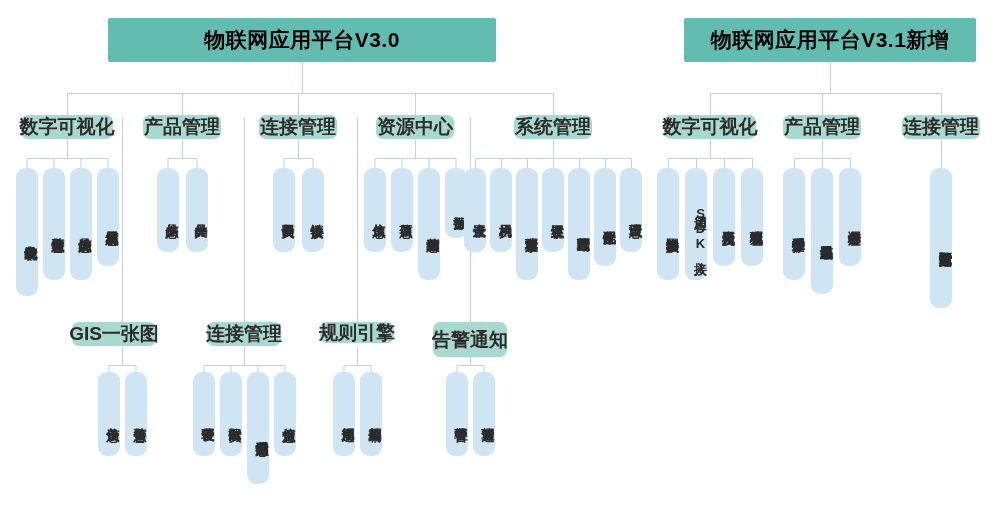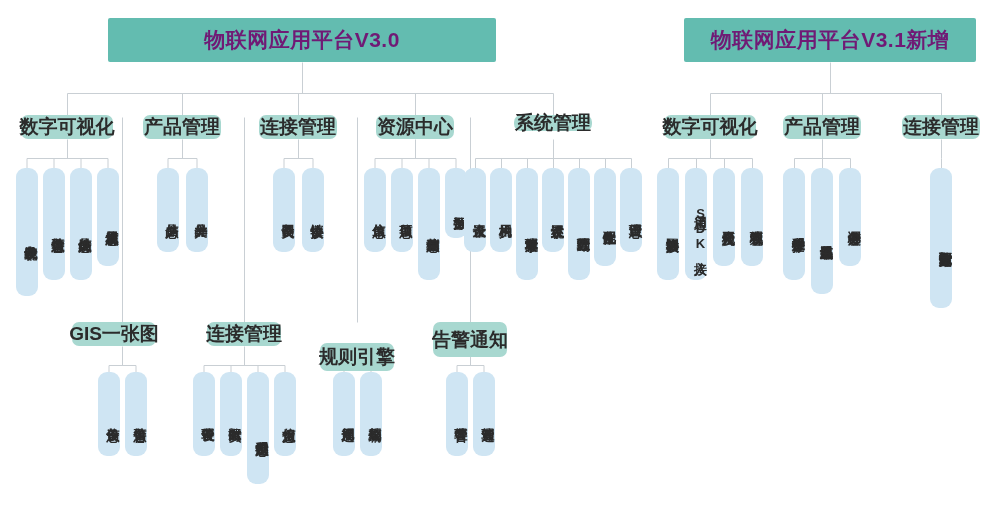--- a/index.html
+++ b/index.html
@@ -9,21 +9,21 @@
     font-family:"Liberation Sans","DejaVu Sans",sans-serif;
     overflow:hidden;
     position:relative;
   }
   #canvas{position:absolute;left:0;top:0;width:1000px;height:522px;}
   svg.lines{position:absolute;left:0;top:0;width:1000px;height:522px;pointer-events:none;}
 
   .title-bar{
     position:absolute;
     background:#63bcb0;
-    color:#701a75;
+    color:#000000;
     font-size:21px;
     font-weight:bold;
     letter-spacing:0.5px;
     display:flex;align-items:center;justify-content:center;
     border-radius:2px;
   }
 
   .cat-box{
     position:absolute;
     background:#a8d8d0;
@@ -147,37 +147,37 @@
       <div class="leaf" style="left: 156.5px; top: 168px; width: 22px; height: 84px;">产品信息</div>
       <div class="leaf" style="left: 185.5px; top: 168px; width: 22px; height: 84px;">产品分类</div>
       <div class="cat-box" style="left: 259px; top: 115px; width: 78px; height: 24px;">连接管理</div>
       <div class="leaf" style="left: 272.5px; top: 168px; width: 22px; height: 84px;">设备网关</div>
       <div class="leaf" style="left: 301.5px; top: 168px; width: 22px; height: 84px;">协议链接</div>
       <div class="cat-box" style="left: 376px; top: 115px; width: 78px; height: 24px;">资源中心</div>
       <div class="leaf" style="left: 363.5px; top: 168px; width: 22px; height: 84px;">单位信息</div>
       <div class="leaf" style="left: 390.5px; top: 168px; width: 22px; height: 84px;">项目信息</div>
       <div class="leaf" style="left: 417.5px; top: 168px; width: 22px; height: 112px;">测站基础信息</div>
       <div class="leaf" style="left: 444.5px; top: 168px; width: 22px; height: 70px;">数据源</div>
-      <div class="cat-box" style="left: 514px; top: 115px; width: 78px; height: 16px;">系统管理</div>
+      <div class="cat-box" style="left: 514px; top: 115px; width: 78px; height: 24px;">系统管理</div>
       <div class="leaf" style="left: 464px; top: 168px; width: 22px; height: 84px;">个人设置</div>
       <div class="leaf" style="left: 490px; top: 168px; width: 22px; height: 84px;">机构用户</div>
       <div class="leaf" style="left: 516px; top: 168px; width: 22px; height: 112px;">标准字典管理</div>
       <div class="leaf" style="left: 542px; top: 168px; width: 22px; height: 84px;">系统设置</div>
       <div class="leaf" style="left: 568px; top: 168px; width: 22px; height: 112px;">行政区划管理</div>
       <div class="leaf" style="left: 594px; top: 168px; width: 22px; height: 98px;">个性化配置</div>
       <div class="leaf" style="left: 620px; top: 168px; width: 22px; height: 84px;">日志管理</div>
       <div class="cat-box" style="left: 72px; top: 322px; width: 84px; height: 24px;">GIS一张图</div>
       <div class="leaf" style="left: 97.5px; top: 372px; width: 22px; height: 84px;">设备信息</div>
       <div class="leaf" style="left: 124.5px; top: 372px; width: 22px; height: 84px;">告警信息</div>
       <div class="cat-box" style="left: 207px; top: 322px; width: 74px; height: 24px;">连接管理</div>
       <div class="leaf" style="left: 192.5px; top: 372px; width: 22px; height: 84px;">设备管理</div>
       <div class="leaf" style="left: 219.5px; top: 372px; width: 22px; height: 84px;">实时数据</div>
       <div class="leaf" style="left: 246.5px; top: 372px; width: 22px; height: 112px;">远程控制日志</div>
       <div class="leaf" style="left: 273.5px; top: 372px; width: 22px; height: 84px;">报文信息</div>
-      <div class="cat-box" style="left: 320px; top: 322px; width: 74px; height: 28px; margin-top: 21px;">规则引擎</div>
+      <div class="cat-box" style="left: 320px; top: 322px; width: 74px; height: 21px;">规则引擎</div>
       <div class="leaf" style="left: 332.5px; top: 372px; width: 22px; height: 84px;">通用规则</div>
       <div class="leaf" style="left: 359.5px; top: 372px; width: 22px; height: 84px;">整编规则</div>
       <div class="cat-box" style="left: 433px; top: 322px; width: 74px; height: 35px;">告警通知</div>
       <div class="leaf" style="left: 445.5px; top: 372px; width: 22px; height: 84px;">告警管理</div>
       <div class="leaf" style="left: 472.5px; top: 372px; width: 22px; height: 84px;">通知管理</div>
       <div class="cat-box" style="left: 664px; top: 115px; width: 92px; height: 24px;">数字可视化</div>
       <div class="leaf" style="left: 657px; top: 168px; width: 22px; height: 112px;">国标协议接入</div>
       <div class="leaf" style="left: 685px; top: 168px; width: 22px; height: 112px;">通用SDK接入</div>
       <div class="leaf" style="left: 713px; top: 168px; width: 22px; height: 98px;">视频平台介入</div>
       <div class="leaf" style="left: 741px; top: 168px; width: 22px; height: 98px;">视频管理中心</div>

